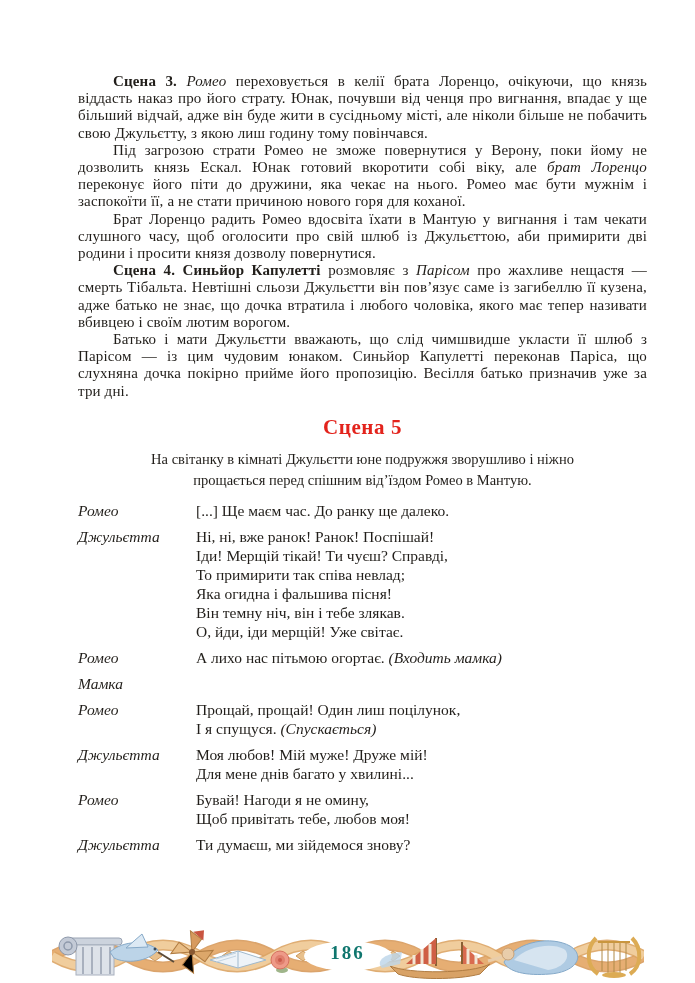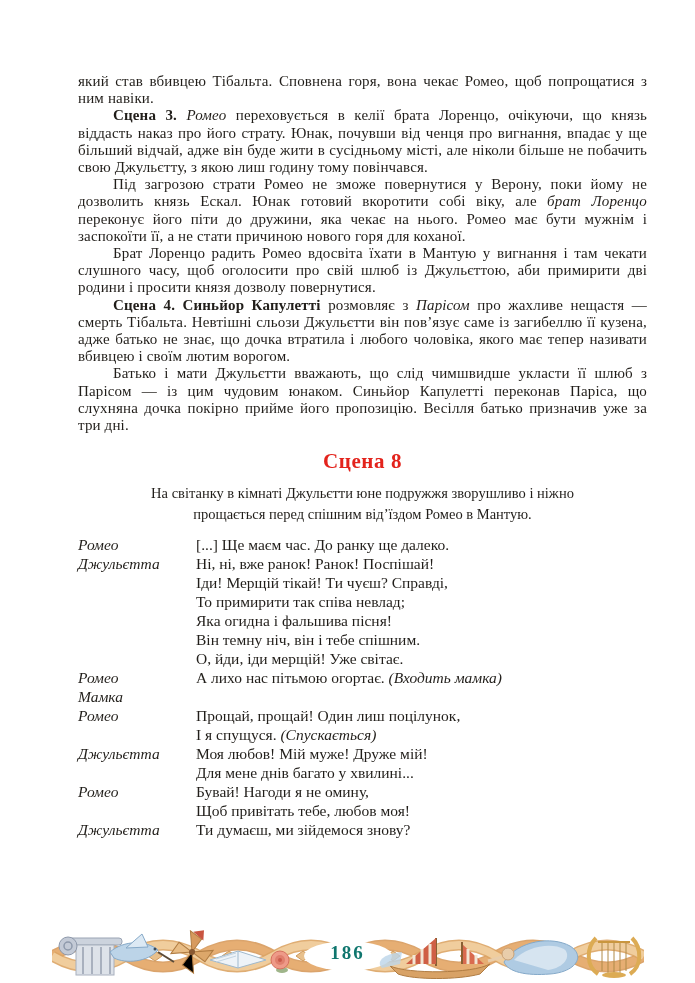--- a/index.html
+++ b/index.html
@@ -32,20 +32,21 @@
   .stagedir{
     max-width:478px;
     margin:0 auto 9px;
     text-align:center;
     font-size:14.5px;
     line-height:21px;
   }
   .dialogue{margin-top:2px;}
   .dlg-row{
     display:flex;
+    margin-top:7px;
     font-size:15.5px;
     line-height:19px;
   }
   .dlg-row:first-child{margin-top:10px;}
   .dlg-row .spk{
     width:118px;
     flex:none;
     font-style:italic;
   }
   .dlg-row .lines{flex:1;}
@@ -67,47 +68,46 @@
     letter-spacing:2px;
   }
 </style>
 </head>
 <body>
 
 <div class="page">
   <div class="content">
 
     <div id="synopsis">
-        <p class="syn"><span>який став вбивцею Тібальта. Сповнена горя, вона чекає Ромео, щоб попрощатися з ним навіки.</span></p>
         <p class="syn ind"><span class="bdit">Сцена 3. </span><span class="it">Ромео</span><span> переховується в келії брата Лоренцо, очікуючи, що князь віддасть наказ про його страту. Юнак, почувши від ченця про вигнання, впадає у ще більший відчай, адже він буде жити в сусідньому місті, але ніколи більше не побачить свою Джульєтту, з якою лиш годину тому повінчався.</span></p>
         <p class="syn ind"><span>Під загрозою страти Ромео не зможе повернутися у Верону, поки йому не дозволить князь Ескал. Юнак готовий вкоротити собі віку, але </span><span class="it">брат Лоренцо</span><span> переконує його піти до дружини, яка чекає на нього. Ромео має бути мужнім і заспокоїти її, а не стати причиною нового горя для коханої.</span></p>
         <p class="syn ind"><span>Брат Лоренцо радить Ромео вдосвіта їхати в Мантую у вигнання і там чекати слушного часу, щоб оголосити про свій шлюб із Джульєттою, аби примирити дві родини і просити князя дозволу повернутися.</span></p>
         <p class="syn ind"><span class="bdit">Сцена 4. Синьйор Капулетті</span><span> розмовляє з </span><span class="it">Парісом</span><span> про жахливе нещастя — смерть Тібальта. Невтішні сльози Джульєтти він пов’язує саме із загибеллю її кузена, адже батько не знає, що дочка втратила і любого чоловіка, якого має тепер називати вбивцею і своїм лютим ворогом.</span></p>
         <p class="syn ind"><span>Батько і мати Джульєтти вважають, що слід чимшвидше укласти її шлюб з Парісом — із цим чудовим юнаком. Синьйор Капулетті переконав Паріса, що слухняна дочка покірно прийме його пропозицію. Весілля батько призначив уже за три дні.</span></p>
       </div>
 
-    <h2 class="scene" id="scene-heading" style="color: rgb(227, 35, 28);">Сцена 8</h2>
+    <h2 class="scene" id="scene-heading" style="color: rgb(227, 35, 28);">Сцена 5</h2>
 
     <div class="stagedir">На світанку в кімнаті Джульєтти юне подружжя зворушливо і ніжно прощається перед спішним від’їздом Ромео в Мантую.</div>
 
     <div class="dialogue" id="dialogue">
         <div class="dlg-row">
           <div class="spk">Ромео</div>
           <div class="lines">
             <div><span>[...] Ще маєм час. До ранку ще далеко.</span></div>
           </div>
         </div>
         <div class="dlg-row">
           <div class="spk">Джульєтта</div>
           <div class="lines">
             <div><span>Ні, ні, вже ранок! Ранок! Поспішай!</span></div>
             <div><span>Іди! Мерщій тікай! Ти чуєш? Справді,</span></div>
             <div><span>То примирити так співа невлад;</span></div>
             <div><span>Яка огидна і фальшива пісня!</span></div>
-            <div><span>Він темну ніч, він і тебе спішним.</span></div>
+            <div><span>Він темну ніч, він і тебе злякав.</span></div>
             <div><span>О, йди, іди мерщій! Уже світає.</span></div>
           </div>
         </div>
         <div class="dlg-row">
           <div class="spk">Ромео</div>
           <div class="lines">
             <div><span>А лихо нас пітьмою огортає. </span><span class="it">(Входить мамка)</span></div>
           </div>
         </div>
         <div class="dlg-row">

